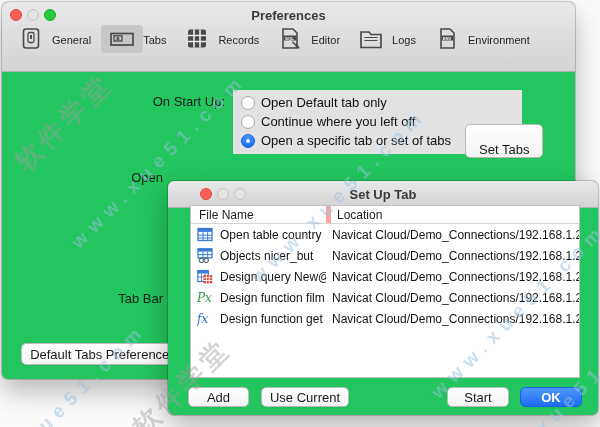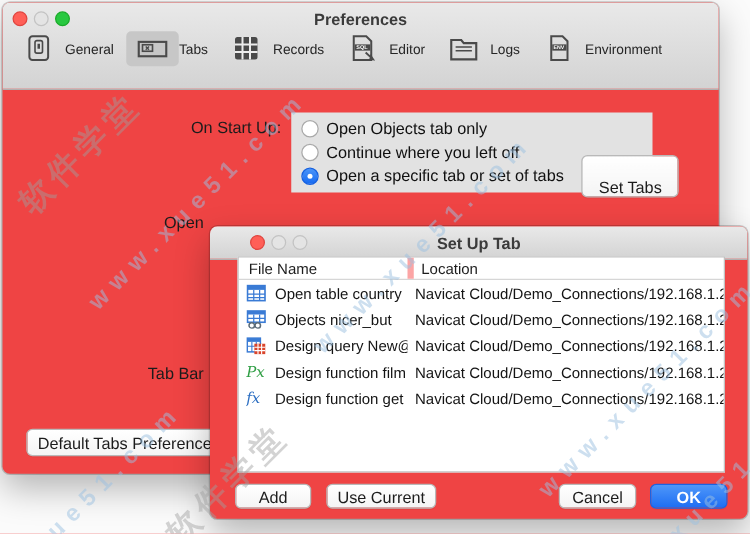--- a/index.html
+++ b/index.html
@@ -8,21 +8,21 @@
     position:relative;
     font-family:"Liberation Sans", sans-serif;
     background:#fbfbfb;
     overflow:hidden;
     -webkit-font-smoothing:antialiased;
   }
 
   
   .window {
     position:absolute;
-    background:#ef4444;
+    background:#22c55e;
     border-radius:6px;
     box-shadow:0 0 0 1px rgba(0,0,0,.18), 0 12px 28px rgba(0,0,0,.28);
   }
   #prefs-window { left:2px; top:2px; width:573px; height:377px; z-index:1; border-bottom-left-radius:6px; }
   #setup-dialog { left:168px; top:181px; width:430px; height:234px; z-index:10; }
 
   .titlebar {
     position:relative;
     background:linear-gradient(#e9e9e9,#d3d3d3);
     border-bottom:1px solid #b1b1b1;
@@ -206,21 +206,21 @@
         <span class="tool-label">Environment</span>
       </div>
     </div>
   </div>
 
   <div class="field-label" id="onstart-label">On Start Up:</div>
 
   <div id="radio-group">
     <div class="radio-row">
       <span class="radio"></span>
-      <span class="radio-label">Open Objects tab only</span>
+      <span class="radio-label">Open Default tab only</span>
     </div>
     <div class="radio-row">
       <span class="radio"></span>
       <span class="radio-label">Continue where you left off</span>
     </div>
     <div class="radio-row">
       <span class="radio checked"></span>
       <span class="radio-label">Open a specific tab or set of tabs</span>
       <span class="btn" id="set-tabs-btn">Set Tabs</span>
     </div>
@@ -304,21 +304,21 @@
             <text x="0" y="11.5" font-size="12" font-style="italic" font-family="DejaVu Serif, serif" fill="#2d6fc2">fx</text>
           </svg>
       </span>
       <span class="cell-name">Design function get</span>
       <span class="cell-loc">Navicat Cloud/Demo_Connections/192.168.1.228/s</span>
     </div>
   </div>
 
   <span class="btn dlg-btn" id="add-btn">Add</span>
   <span class="btn dlg-btn" id="usecurrent-btn">Use Current</span>
-  <span class="btn dlg-btn" id="cancel-btn">Cancel</span>
+  <span class="btn dlg-btn" id="cancel-btn">Start</span>
   <span class="btn dlg-btn" id="ok-btn">OK</span>
 </div>
 
 <div class="wm cn" id="wm-cn-a">软件学堂</div>
 <div class="wm cn" id="wm-cn-b">软件学堂</div>
 <div class="wm site" id="wm-s1">www.xue51.com</div>
 <div class="wm site" id="wm-s2">www.xue51.com</div>
 <div class="wm site" id="wm-s3">www.xue51.com</div>
 <div class="wm site" id="wm-s4">www.xue51.com</div>
 <div class="wm site" id="wm-s5">www.xue51.com</div>

